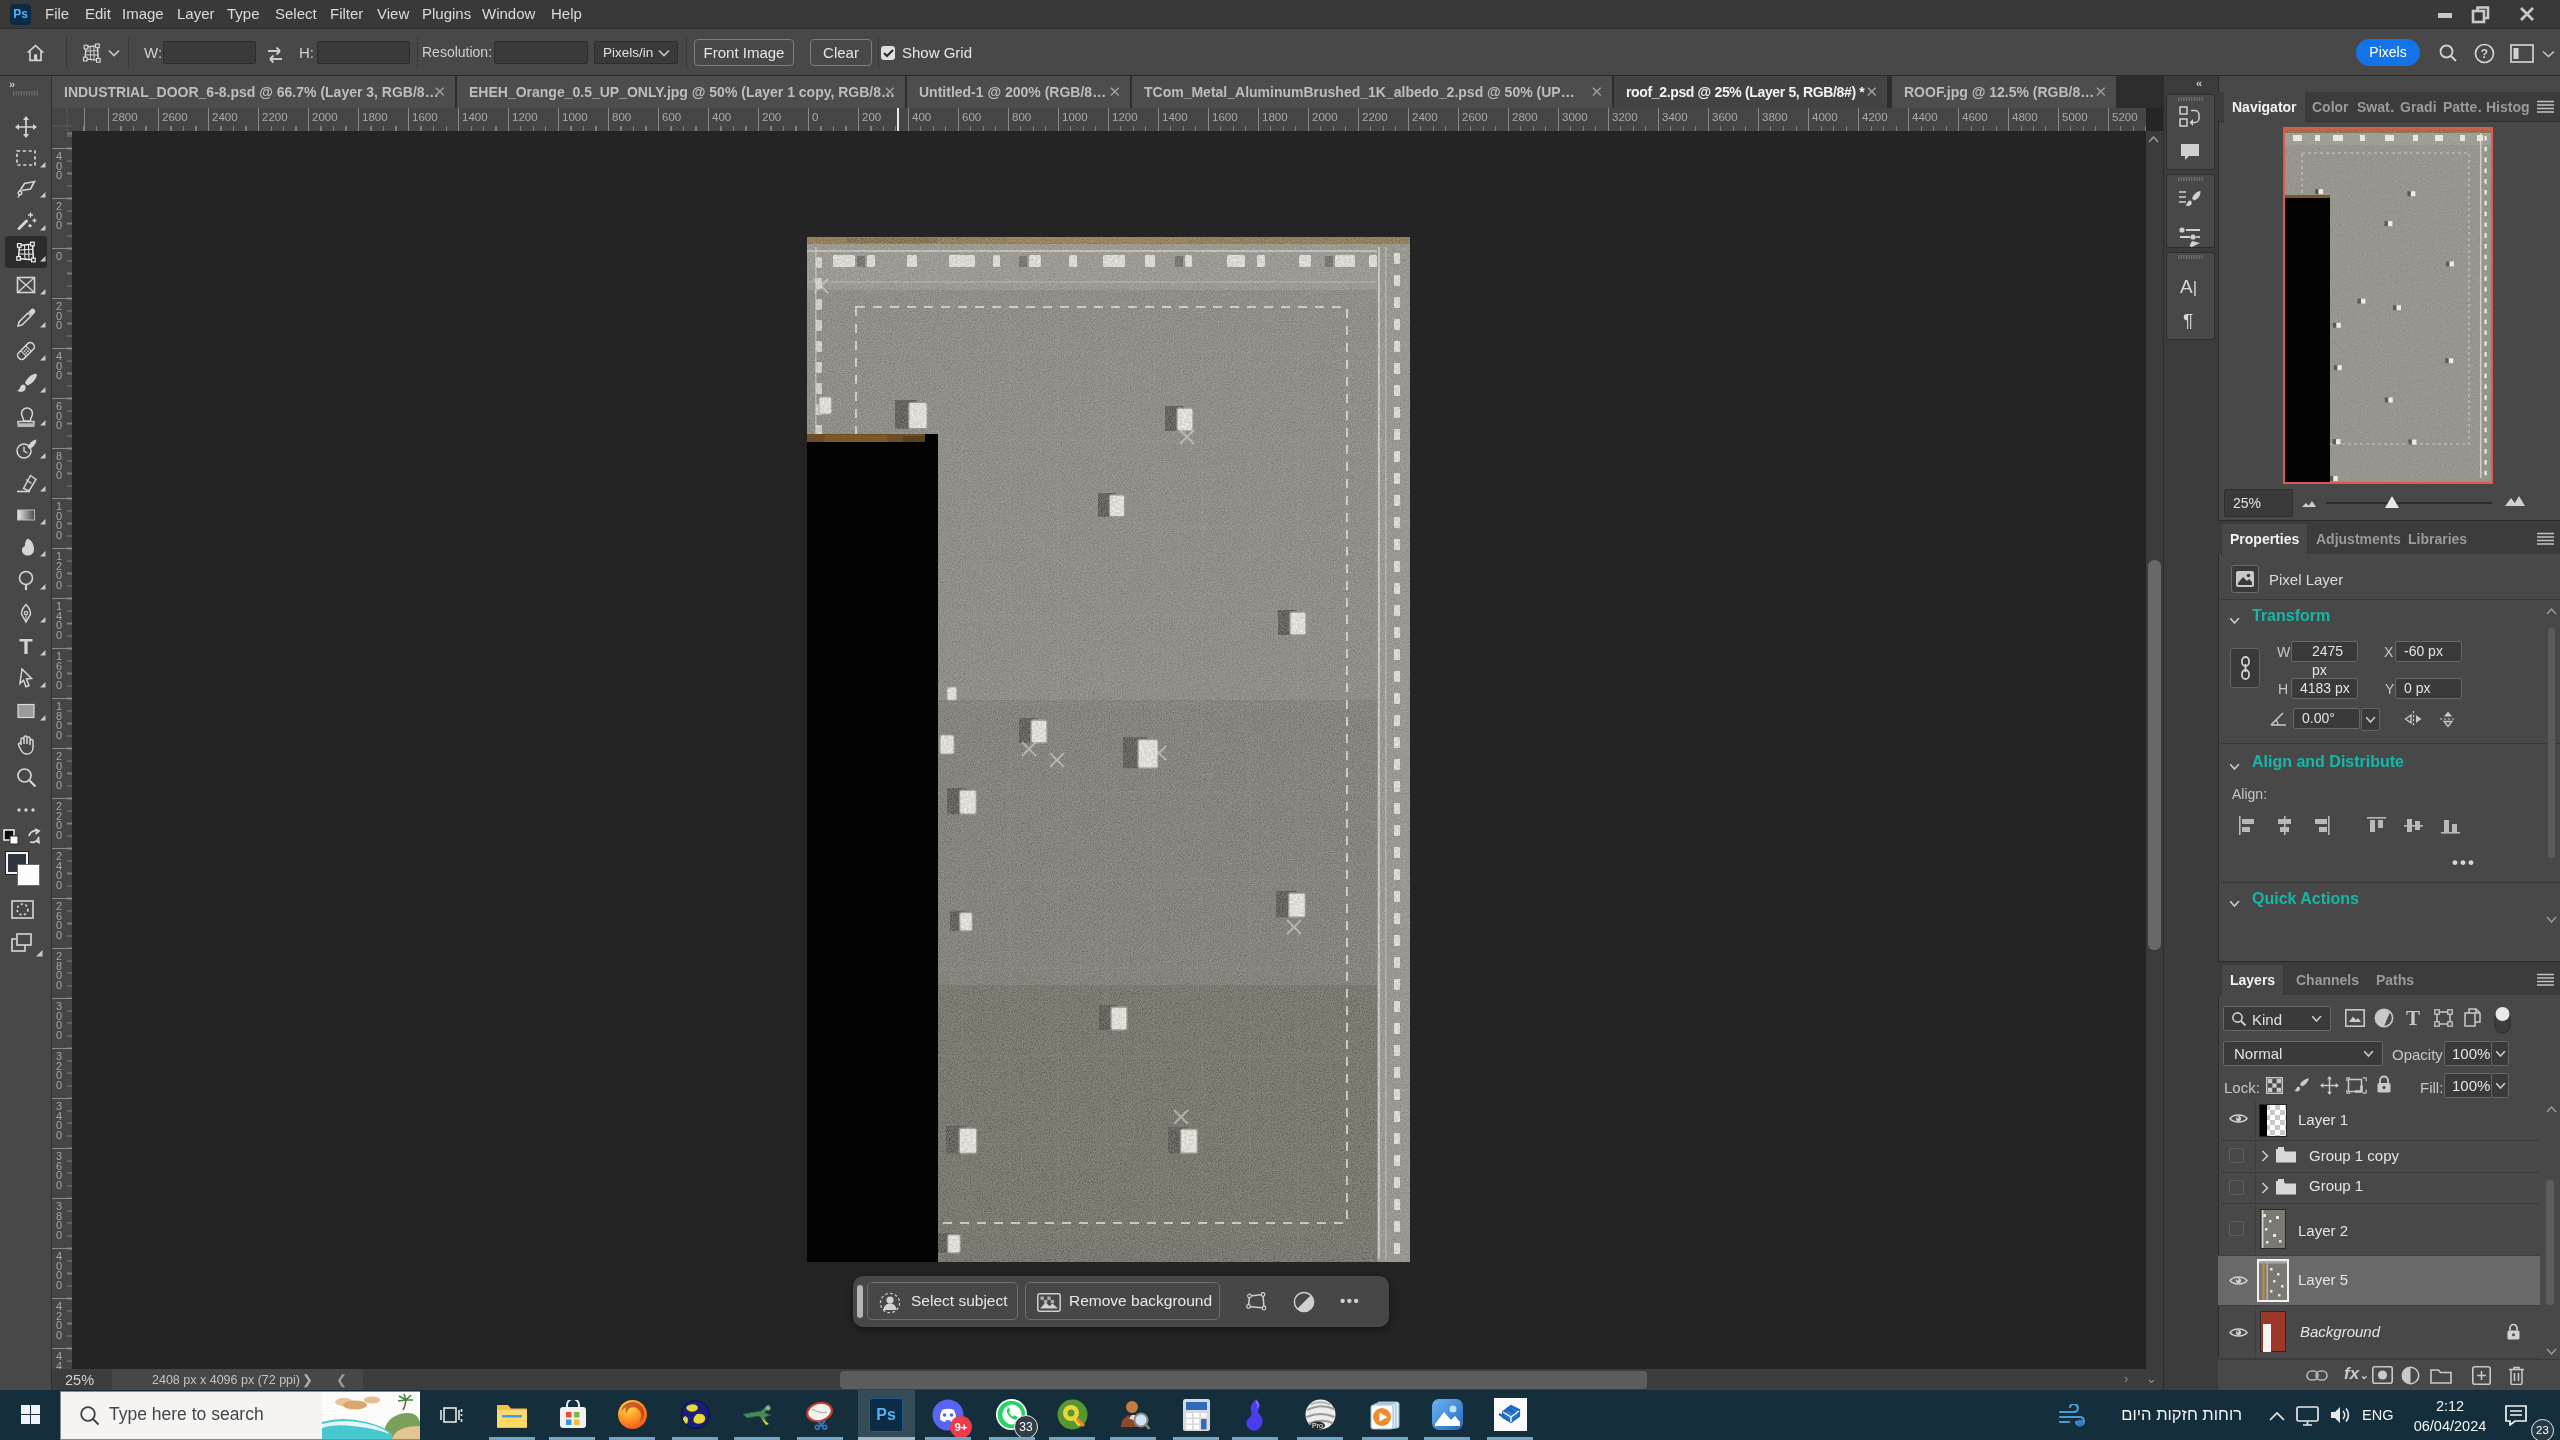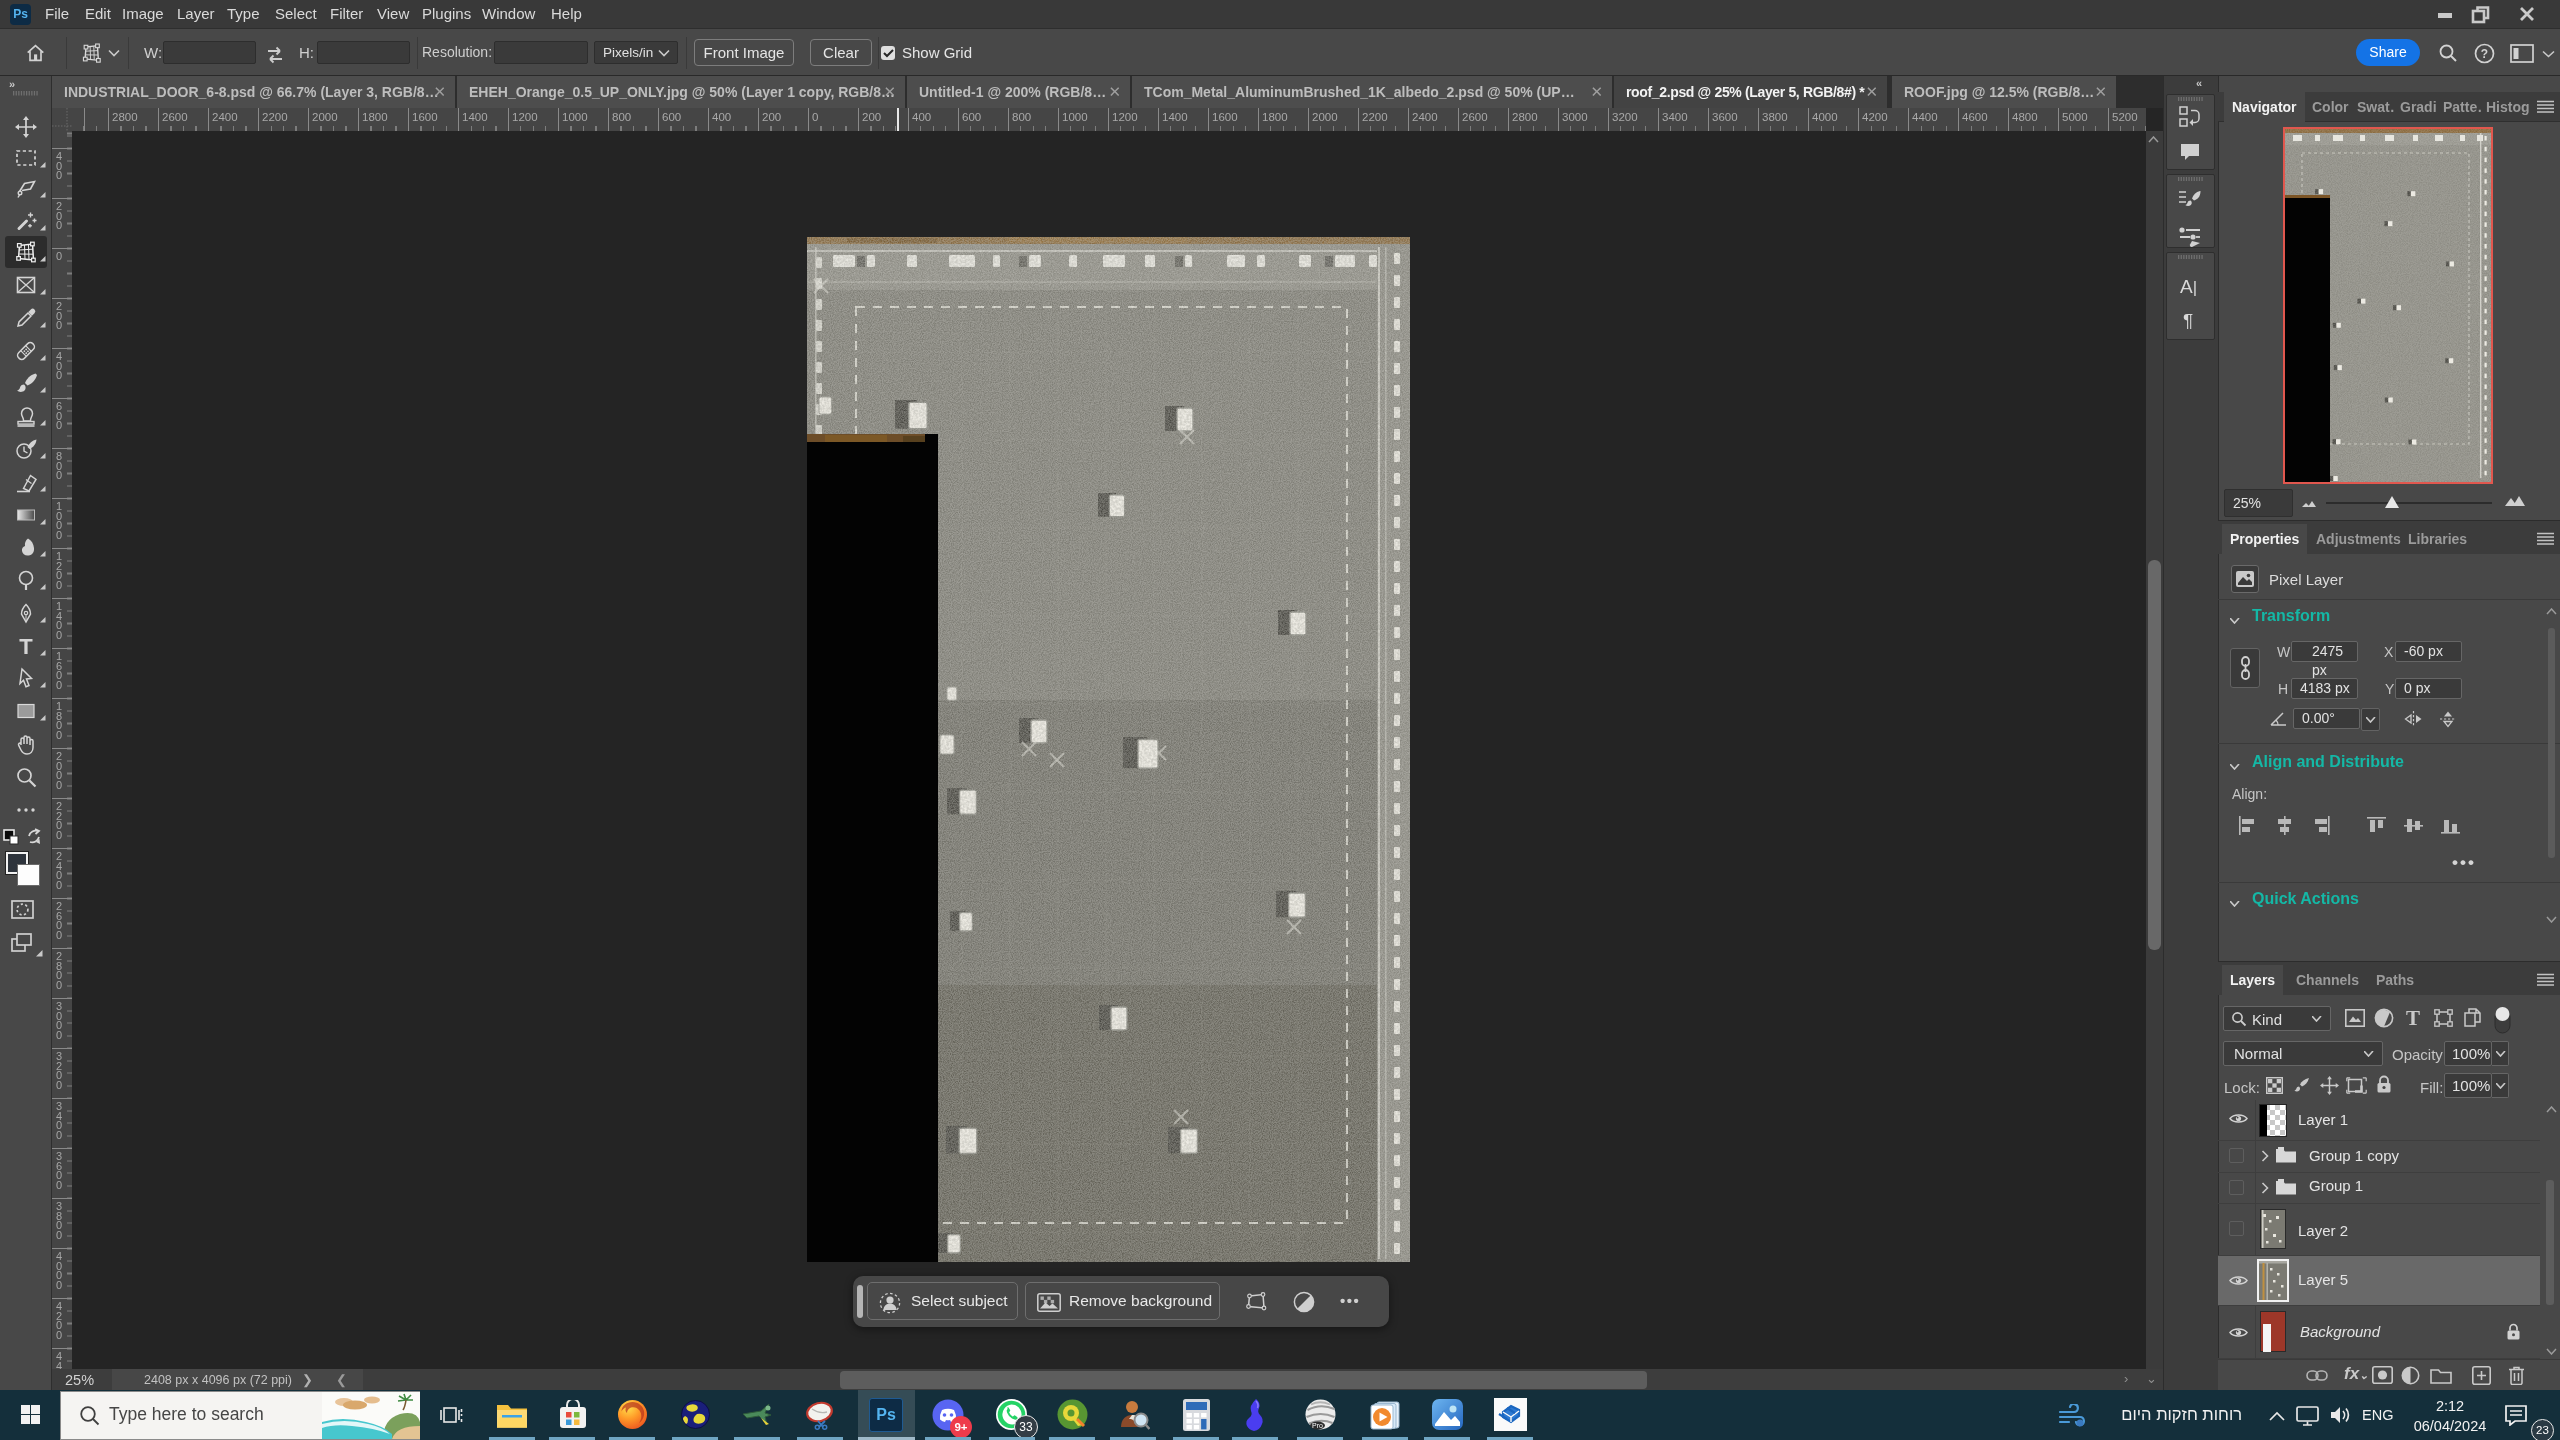--- a/index.html
+++ b/index.html
@@ -100,21 +100,21 @@
     </svg>
 <div class="osep" style="left:686px;"></div>
 <div class="obtn" style="left:694px;width:100px;line-height:25px;">Front Image</div>
 <div class="obtn" style="left:810px;width:62px;line-height:25px;">Clear</div>
 <div class="osep" style="left:878px;"></div>
 <div class="abs" style="left:881px;top:17px;width:14px;height:14px;background:#dedede;border-radius:3px;"></div>
 <svg class="abs" style="left:883px;top:20px;" width="11" height="9">
       <path d="M1 4 L4 7 L10 1" fill="none" stroke="#262626" stroke-width="2"></path>
     </svg>
 <div class="olab" style="left:902px;color:#e5e5e5;">Show Grid</div>
-<div class="abs" style="left:2356px;top:10px;width:64px;height:27px;background:#1473e6;border-radius:14px;color:#fff;font-size:14px;text-align:center;line-height:27px;">Share</div>
+<div class="abs" style="left:2356px;top:10px;width:64px;height:27px;background:#1473e6;border-radius:14px;color:#fff;font-size:14px;text-align:center;line-height:27px;">Pixels</div>
 <svg class="abs" style="left:2438px;top:14px;" width="20" height="20">
       <circle cx="8.5" cy="8.5" r="6" fill="none" stroke="#d2d2d2" stroke-width="1.8"></circle>
       <path d="M13 13 L18 18" stroke="#d2d2d2" stroke-width="2"></path>
     </svg>
 <svg class="abs" style="left:2474px;top:14px;" width="21" height="21">
       <circle cx="10.5" cy="10.5" r="9" fill="none" stroke="#d2d2d2" stroke-width="1.7"></circle>
       <text x="10.5" y="15" font-size="12" font-weight="bold" fill="#d2d2d2" text-anchor="middle">?</text>
     </svg>
 <svg class="abs" style="left:2510px;top:15px;" width="24" height="19">
       <rect x="1" y="1" width="22" height="17" fill="none" stroke="#d2d2d2" stroke-width="1.7"></rect>
@@ -600,21 +600,21 @@
     <rect x="118" y="197" width="13" height="8" fill="#030303"></rect>
   </svg>
 <div id="vscroll"></div>
 <svg class="abs" style="left:2148px;top:136px;" width="11" height="7">
     <path d="M1 6 L5.5 1 L10 6" fill="none" stroke="#9a9a9a" stroke-width="1.5"></path>
   </svg>
 <div class="abs" style="left:2148px;top:560px;width:13px;height:390px;background:#686868;border-radius:6px;"></div>
 <div id="statusbar">
 <div class="abs" style="left:60px;top:0;width:251px;height:22px;background:#474747;"></div>
 <div class="abs" style="left:13px;top:3px;font-size:14.5px;color:#d2d2d2;">25%</div>
-<div class="abs" style="left:92px;top:4px;font-size:12.5px;color:#c2c2c2;">2408 px x 4096 px (72 ppi)</div>
+<div class="abs" style="left:100px;top:4px;font-size:12.5px;color:#c2c2c2;">2408 px x 4096 px (72 ppi)</div>
 <div class="abs" style="left:250px;top:3px;font-size:13px;color:#b0b0b0;">❯</div>
 <div class="abs" style="left:284px;top:3px;font-size:13px;color:#9a9a9a;">❮</div>
 <div class="abs" style="left:788px;top:2px;width:807px;height:18px;background:#5d5d5d;border-radius:4px;"></div>
 <div class="abs" style="left:2072px;top:2px;font-size:13px;color:#8f8f8f;">›</div>
 <div class="abs" style="left:2094px;top:2px;font-size:13px;color:#8f8f8f;">⌄</div>
 </div>
 <div id="rstrip"></div>
 <div class="abs" style="left:2163px;top:76px;width:397px;height:16px;background:#3c3c3c;border-left:1px solid #2c2c2c;"></div>
 <div class="abs" style="left:2196px;top:77px;color:#c8c8c8;font-size:11px;font-weight:bold;">«</div>
 <div class="abs" style="left:2543px;top:77px;color:#c8c8c8;font-size:11px;font-weight:bold;">»</div>

